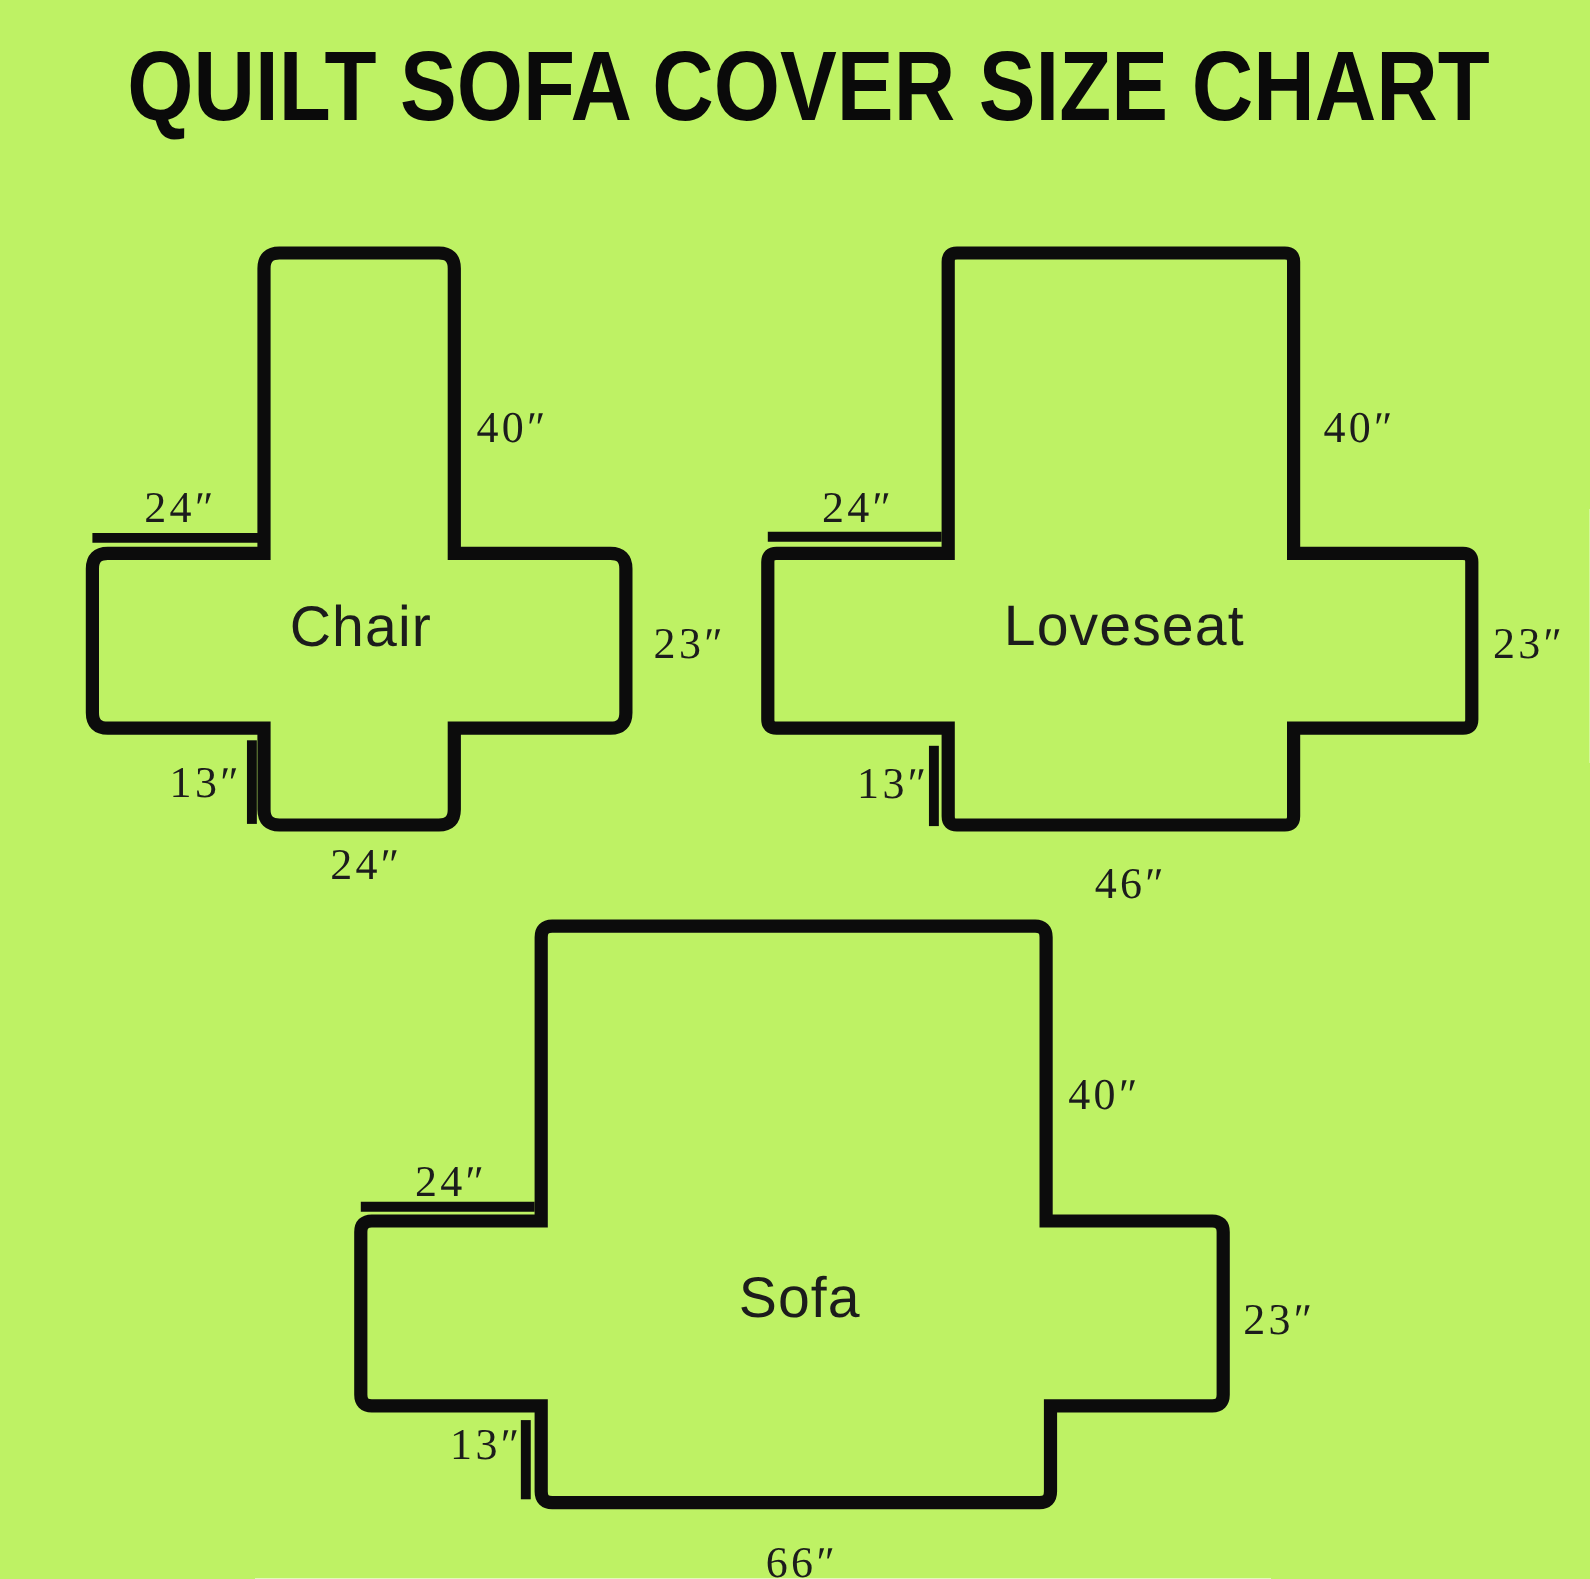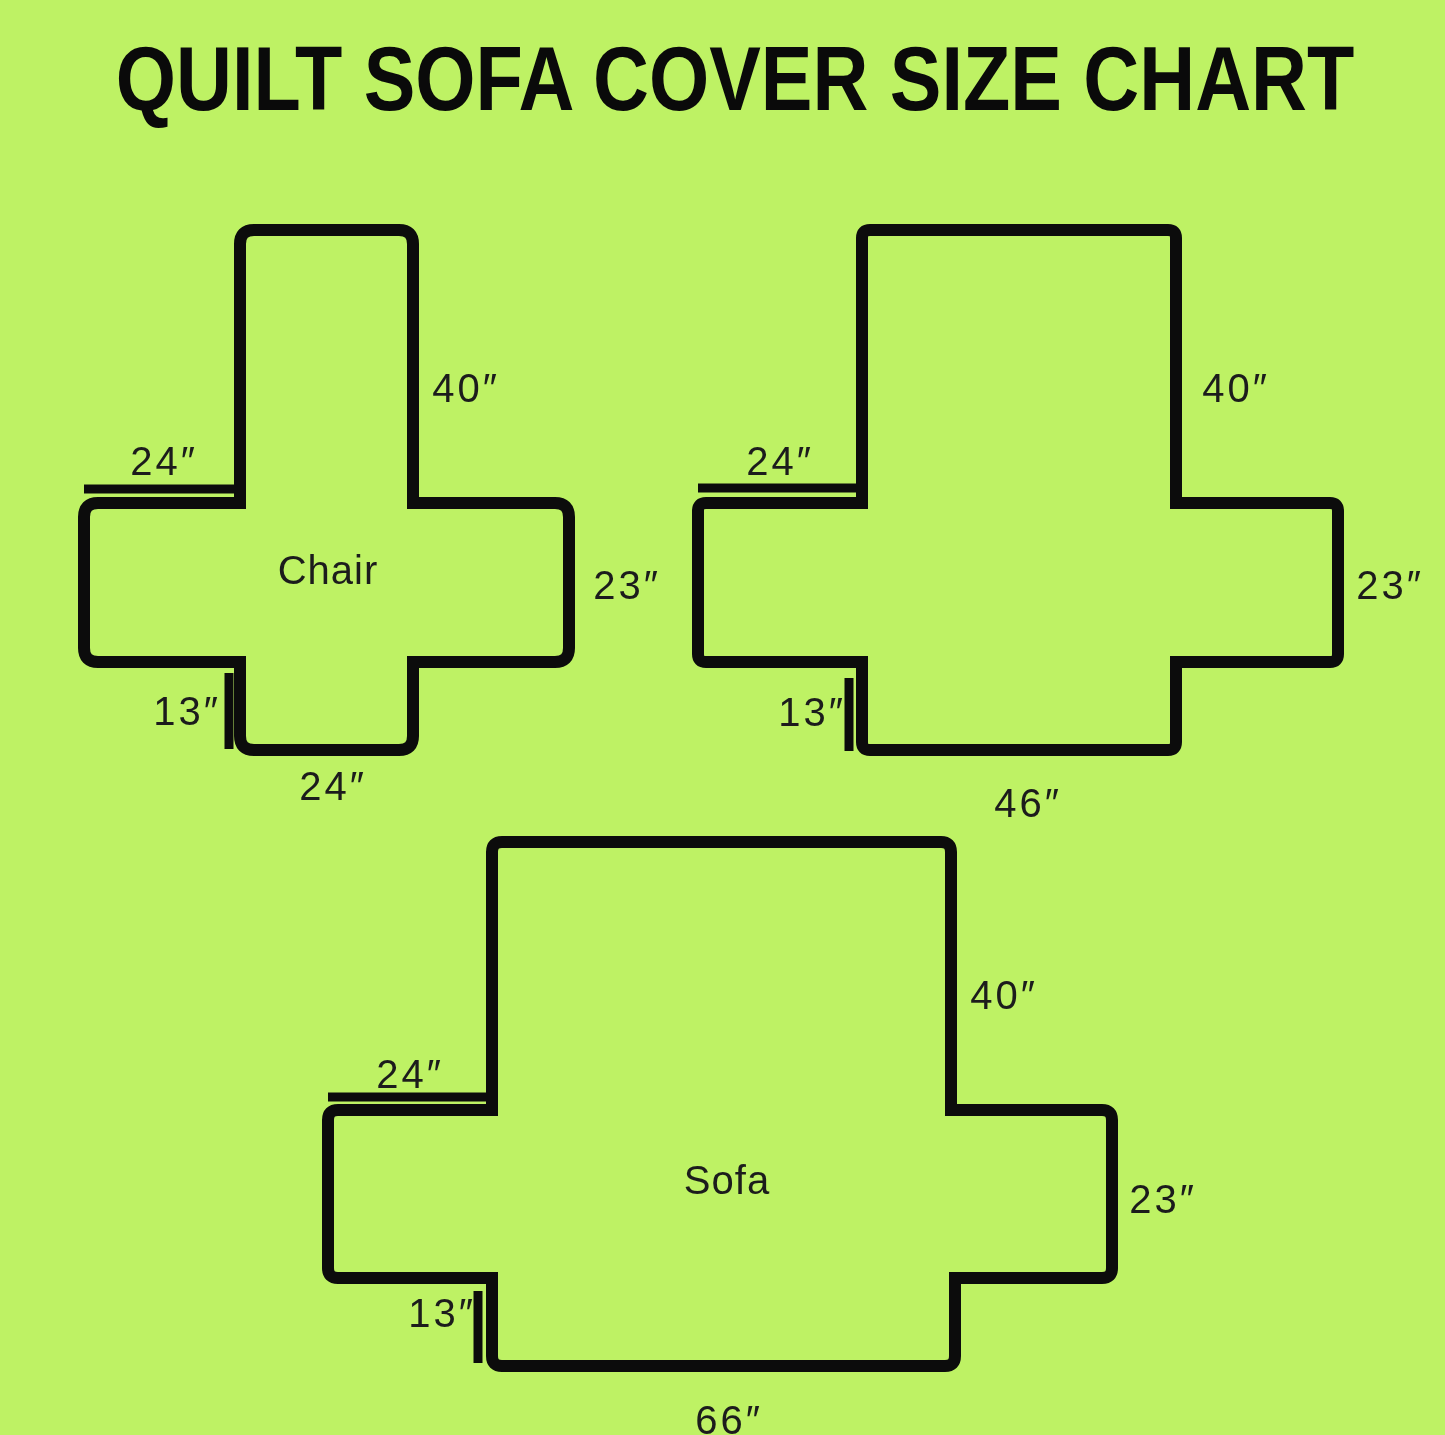--- a/index.html
+++ b/index.html
@@ -47,23 +47,24 @@
   }
   .label {
     position: absolute;
     transform: translate(-50%, -50%);
     white-space: nowrap;
     color: #1c1c1c;
   }
   .dim-label {
     font-size: 40px;
     letter-spacing: 3px;
+    font-family: Liberation Serif, serif;
   }
   .name-label {
-    font-size: 40px;
+    font-size: 52px;
     letter-spacing: 1px;
   }
 </style>
 </head>
 <body>
 
 <div class="page">
 
   <h1 class="title">QUILT SOFA COVER SIZE CHART</h1>
 
@@ -84,20 +85,21 @@
 
   <div class="label dim-label" style="left:466px; top:388px;">40″</div>
   <div class="label dim-label" style="left:164px; top:461px;">24″</div>
   <div class="label name-label" style="left:328px; top:570px;">Chair</div>
   <div class="label dim-label" style="left:627px; top:585px;">23″</div>
   <div class="label dim-label" style="left:187px; top:711px;">13″</div>
   <div class="label dim-label" style="left:333px; top:786px;">24″</div>
 
   <div class="label dim-label" style="left:1236px; top:388px;">40″</div>
   <div class="label dim-label" style="left:780px; top:461px;">24″</div>
+  <div class="label name-label" style="left:1022px; top:569px;">Loveseat</div>
   <div class="label dim-label" style="left:1390px; top:585px;">23″</div>
   <div class="label dim-label" style="left:812px; top:712px;">13″</div>
   <div class="label dim-label" style="left:1028px; top:789px;margin-top:14px;">46″</div>
 
   <div class="label dim-label" style="left:1004px; top:995px;">40″</div>
   <div class="label dim-label" style="left:410px; top:1074px;">24″</div>
   <div class="label name-label" style="left:727px; top:1180px;">Sofa</div>
   <div class="label dim-label" style="left:1163px; top:1199px;">23″</div>
   <div class="label dim-label" style="left:442px; top:1313px;">13″</div>
   <div class="label dim-label" style="left:729px; top:1398px;margin-top:22px;">66″</div>

